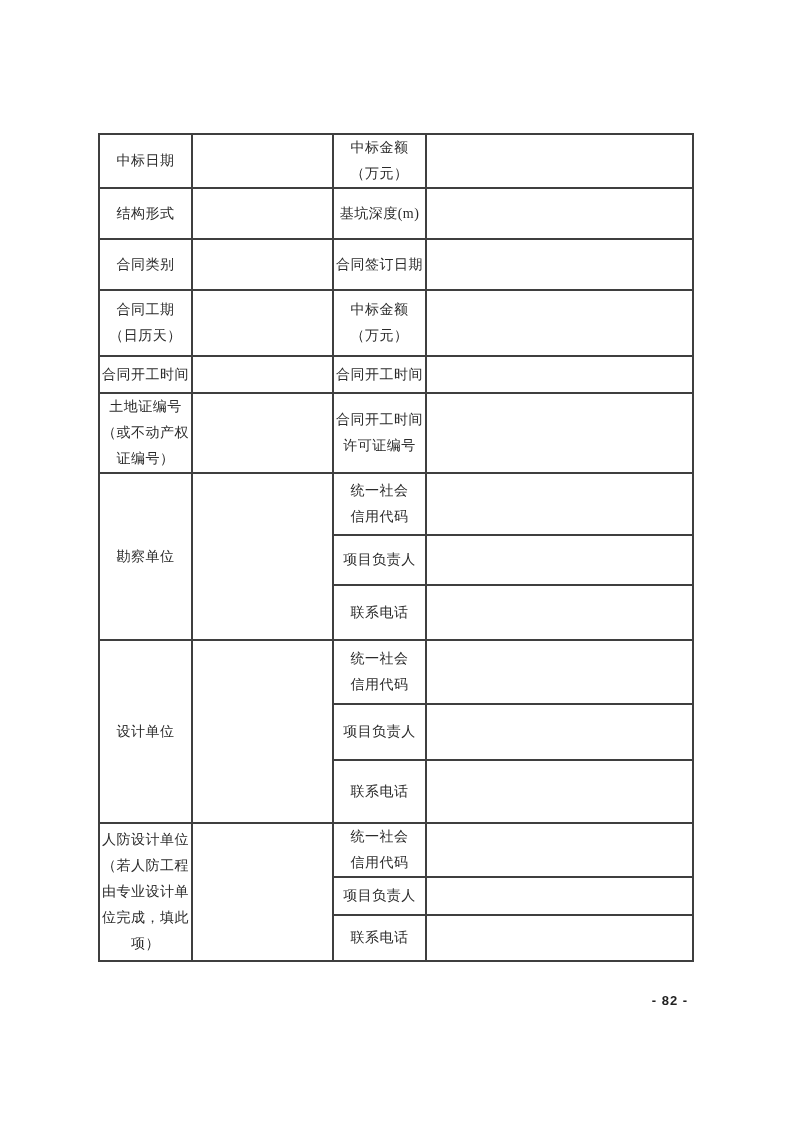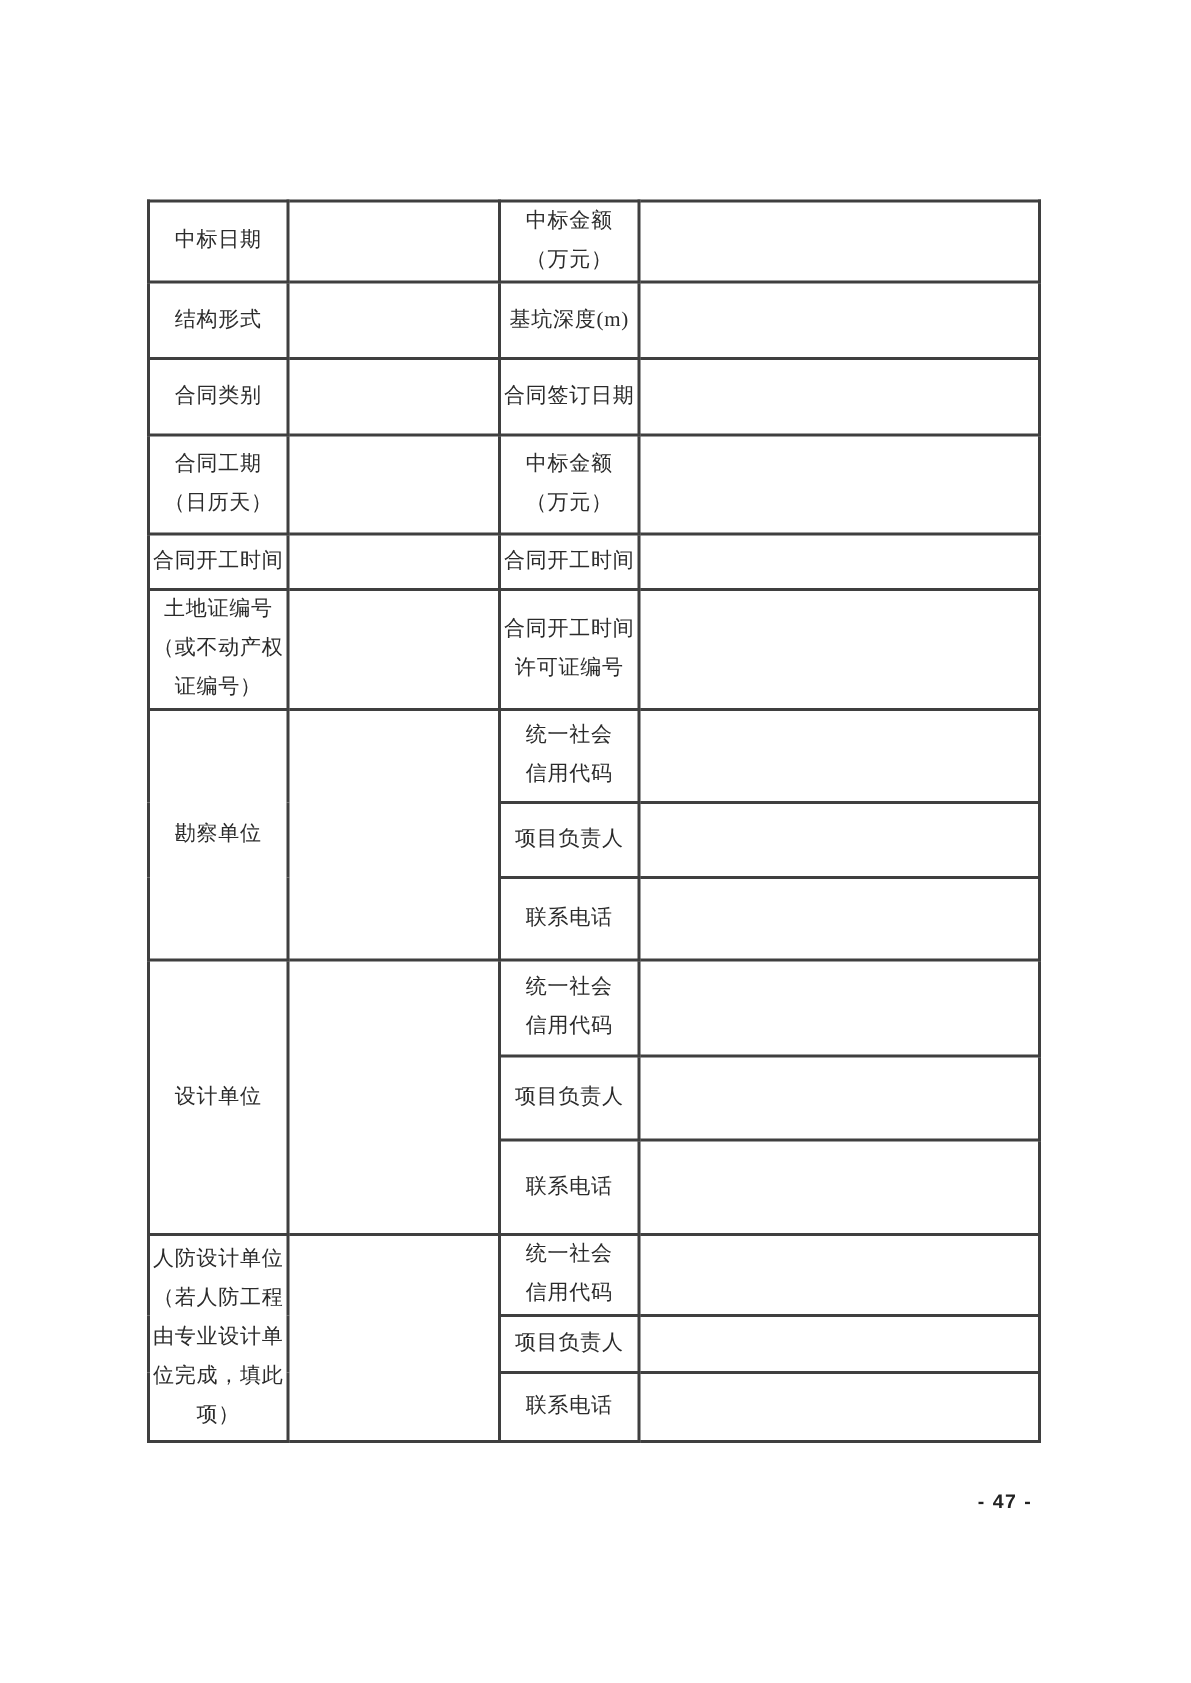--- a/index.html
+++ b/index.html
@@ -177,14 +177,14 @@
         <td>项目负责人</td>
         <td></td>
       </tr>
       <tr class="g3s3">
         <td>联系电话</td>
         <td></td>
       </tr>
     </tbody>
   </table>
 
-  <div class="page-number">- 47 -</div>
+  <div class="page-number">- 82 -</div>
 </div>
 
 </body></html>

